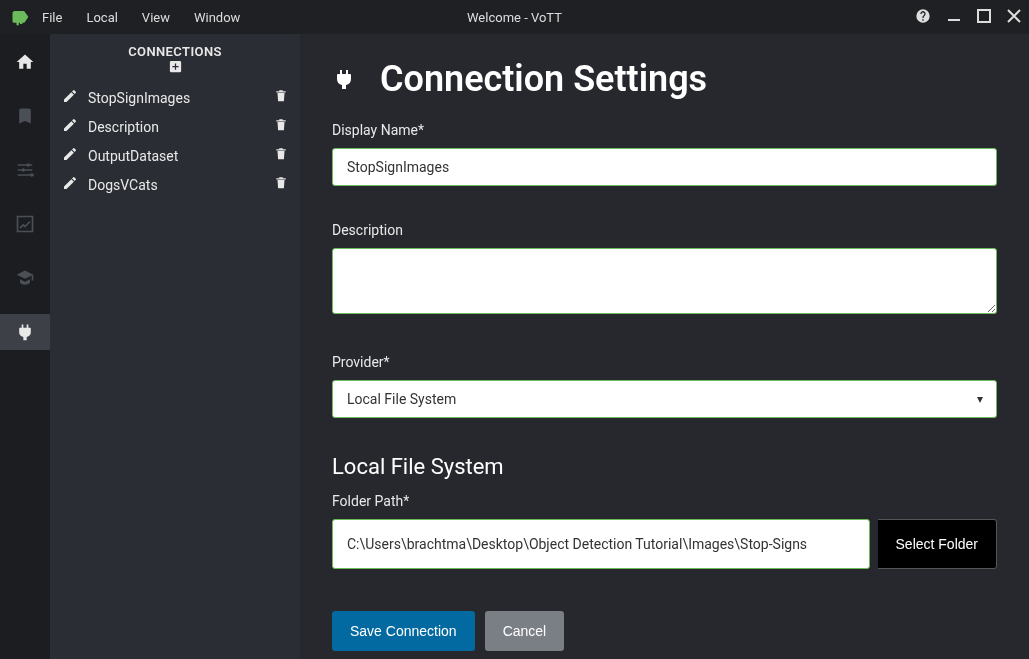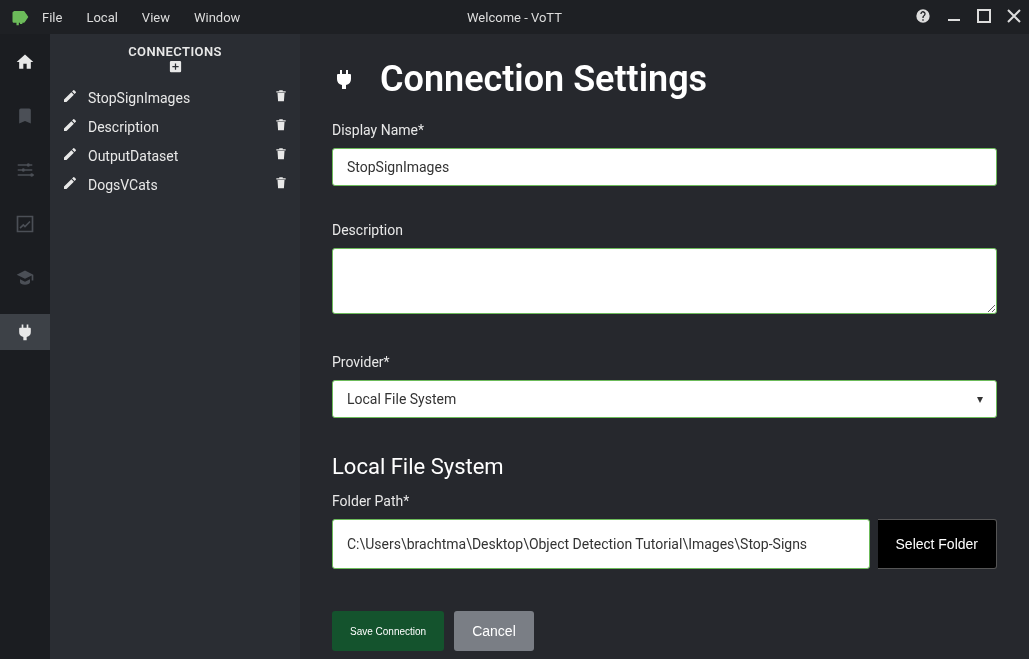--- a/index.html
+++ b/index.html
@@ -189,25 +189,25 @@
       font-size: 14px;
       border-radius: 0 3px 3px 0;
       cursor: pointer;
     }
     .actions {
       margin-top: 42px;
       display: flex;
       gap: 10px;
     }
     .btn-primary {
-      background: #14532d;
+      background: #0369a1;
       color: #fff;
       border: none;
       padding: 12px 18px;
-      font-size: 10px;
+      font-size: 14px;
       border-radius: 3px;
       cursor: pointer;
     }
     .btn-secondary {
       background: #7a7e85;
       color: #fff;
       border: none;
       padding: 12px 18px;
       font-size: 14px;
       border-radius: 3px;

